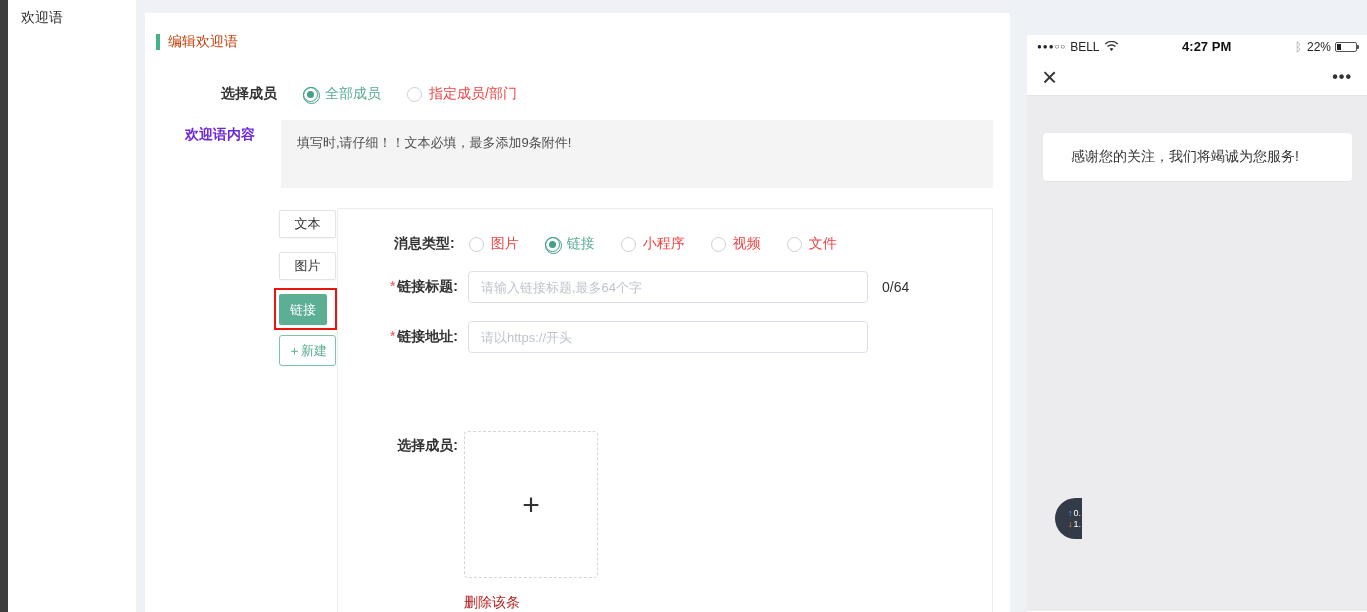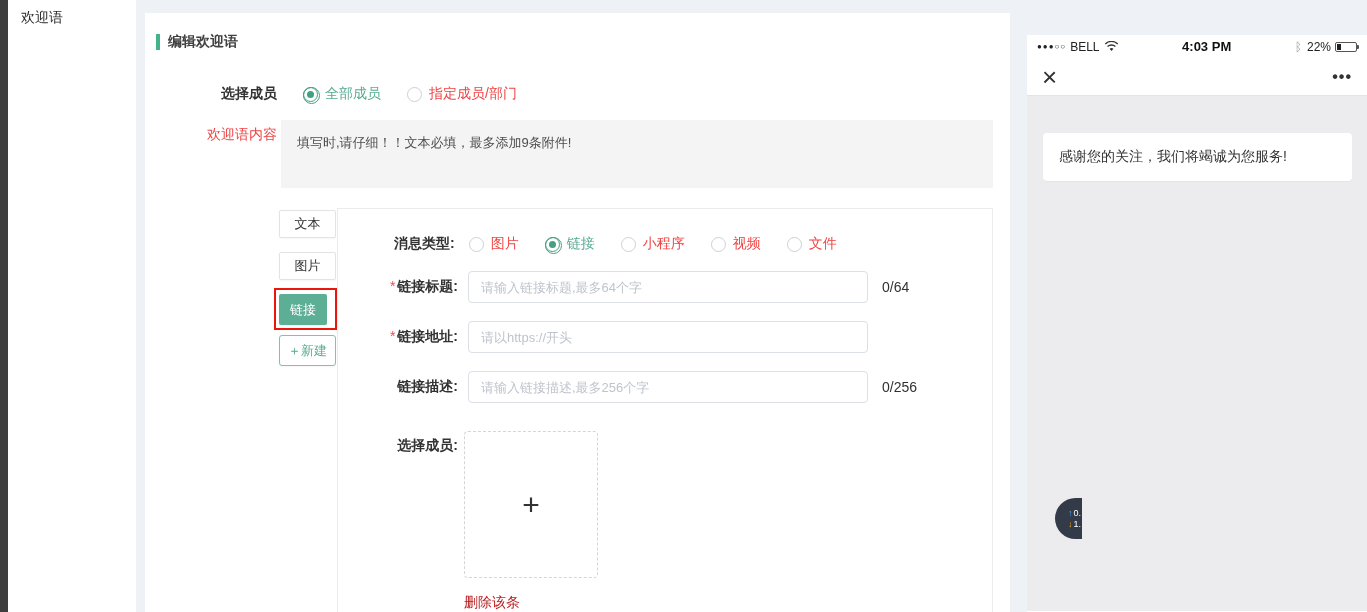--- a/index.html
+++ b/index.html
@@ -7,33 +7,33 @@
   body { font-family:"Liberation Sans","DejaVu Sans",sans-serif; background:#eef2f6; overflow:hidden; }
   .wrap { position:relative; width:1082px; height:612px; background:#eef2f6; }
 
   .dark-strip { position:absolute; left:0; top:0; width:8px; height:612px; background:#3e3e3e; }
   .sidebar { position:absolute; left:8px; top:0; width:128px; height:612px; background:#fff; }
   .sidebar-item { padding:9px 0 9px 13px; font-size:14px; color:#2b2b2b; cursor:pointer; }
 
   .card { position:absolute; left:145px; top:13px; width:865px; height:599px; background:#fff; }
   .card-header { position:absolute; left:11px; top:20px; display:flex; align-items:center; }
   .hdr-bar { width:4px; height:16px; background:#43b389; margin-right:8px; }
-  .hdr-title { font-size:14px; font-weight:bold; color:#404040; }
+  .hdr-title { font-size:14px; font-weight:normal; color:#c2410c; }
 
   .member-row { position:absolute; left:76px; top:72px; display:flex; align-items:center; font-size:14px; }
   .row-label { font-weight:bold; color:#333; font-size:14px; }
   .radio { display:inline-block; width:15px; height:15px; border-radius:50%; border:1px solid #ccd0d6; background:#fff; position:relative; vertical-align:middle; cursor:pointer; }
   .radio.checked { border-color:#43a183; background:#fff; }
   .radio.checked::after { content:""; position:absolute; left:3px; top:3px; width:7px; height:7px; border-radius:50%; background:#43a183; }
   .radio.checked::before { content:""; position:absolute; left:-1px; top:-1px; width:15px; height:15px; border-radius:50%; border:1px solid #43a183; }
   .radio-lbl { margin:0 0 0 7px; color:#ef4444; font-size:14px; }
   .radio-lbl.on { color:#57ab92; }
   .rgap { display:inline-block; width:26px; }
 
-  .content-label { position:absolute; left:40px; top:113px; width:92px; text-align:right; font-weight:normal; font-size:14px; color:#ef4444; }
+  .content-label { position:absolute; left:40px; top:113px; width:92px; text-align:left; font-weight:bold; font-size:14px; color:#6d28d9; }
   .notice { position:absolute; left:136px; top:107px; width:712px; height:68px; background:#f4f4f5; padding:10px 16px; font-size:13px; color:#4d4d4d; line-height:26px; }
 
   .tab { position:absolute; left:134px; width:57px; height:28px; background:#fff; border:1px solid #e3e3e3; border-radius:2px; display:flex; align-items:center; justify-content:center; font-size:13px; color:#333; cursor:pointer; box-shadow:0 1px 2px rgba(0,0,0,.04); }
   .tab-text { top:197px; }
   .tab-image { top:239px; }
   .tab-link { top:281px; left:134px; width:48px; height:31px; background:#5cae94; border:none; color:#fff; }
   .tab-new { top:322px; height:31px; background:#fff; border:1px solid #7fc3ae; color:#57ab92; border-radius:3px; }
   .annotation-box { position:absolute; left:129px; top:275px; width:63px; height:42px; border:2px solid #e8160c; pointer-events:none; }
 
   .form-box { position:absolute; left:192px; top:195px; width:656px; height:404px; border:1px solid #ececec; border-bottom:none; background:#fff; }
@@ -62,21 +62,21 @@
   .sb-time { font-size:13px; font-weight:bold; color:#111; }
   .sb-bt { font-size:12px; color:#9a9a9a; margin-right:5px; font-family:"DejaVu Sans",sans-serif; }
   .sb-batt-pct { font-size:12px; color:#222; margin-right:4px; }
   .battery { position:relative; width:22px; height:10px; border:1px solid #555; border-radius:2px; }
   .battery::after { content:""; position:absolute; right:-3px; top:2px; width:2px; height:4px; background:#555; border-radius:0 1px 1px 0; }
   .battery-fill { position:absolute; left:1px; top:1px; width:4px; height:6px; background:#222; }
   .navrow { height:38px; display:flex; align-items:center; justify-content:space-between; padding:0 15px; background:#fff; border-bottom:1px solid #e4e4e4; }
   .close-glyph { font-size:26px; color:#333; line-height:1; cursor:pointer; }
   .more-glyph { font-size:16px; font-weight:bold; color:#333; letter-spacing:1px; cursor:pointer; }
   .chat { height:515px; background:#ececee; padding:37px 15px 0 16px; }
-  .bubble { background:#fff; border-radius:4px; padding:15px 16px; font-size:14px; color:#333; box-shadow:0 1px 1px rgba(0,0,0,.03); }
+  .bubble { background:#fff; border-radius:4px; padding:15px 28px; font-size:14px; color:#333; box-shadow:0 1px 1px rgba(0,0,0,.03); }
 
   .net-badge { position:absolute; right:0; top:498px; width:27px; height:41px; background:#333a48; border-radius:21px 0 0 21px; display:flex; flex-direction:column; align-items:flex-end; justify-content:center; padding-right:1px; }
   .net-row { display:flex; align-items:center; font-size:9px; color:#fff; line-height:11px; }
   .arr-up { color:#4da3ff; font-size:9px; margin-right:1px; }
   .arr-down { color:#f5a623; font-size:9px; margin-right:1px; }
 </style>
 </head>
 <body>
 
 <div class="wrap">
@@ -147,25 +147,20 @@
         <span class="fld-label"><span class="req">*</span><span>链接标题:</span></span>
         <input class="fld-input" type="text" placeholder="请输入链接标题,最多64个字" style="">
         <span class="counter">0/64</span>
       </div>
 
       <div class="fld-row row-url">
         <span class="fld-label"><span class="req">*</span><span>链接地址:</span></span>
         <input class="fld-input" type="text" placeholder="请以https://开头" style="">
       </div>
 
-      <div class="fld-row row-desc">
-        <span class="fld-label">链接描述:</span>
-        <input class="fld-input" type="text" placeholder="请输入链接描述,最多256个字" style="">
-        <span class="counter">0/256</span>
-      </div>
 
       <div class="cover-label">选择成员:</div>
       <div class="upload-box">
         <span class="plus-glyph">+</span>
       </div>
 
       <div class="delete-link">删除该条</div>
     </div>
   </div>
 
@@ -173,21 +168,21 @@
     <div class="statusbar">
       <span class="sb-left">
         <span class="sb-dots">●●●○○</span>
         <span class="sb-carrier">BELL</span>
         <span><svg width="15" height="11" viewBox="0 0 16 12">
               <path d="M8 11 L5.9 8.4 A3.4 3.4 0 0 1 10.1 8.4 Z" fill="#333"></path>
               <path d="M3.7 6 A6.3 6.3 0 0 1 12.3 6" stroke="#333" fill="none" stroke-width="1.5"></path>
               <path d="M1.2 3.2 A9.8 9.8 0 0 1 14.8 3.2" stroke="#333" fill="none" stroke-width="1.5"></path>
             </svg></span>
       </span>
-      <span class="sb-time">4:03 PM</span>
+      <span class="sb-time">4:27 PM</span>
       <span class="sb-right">
         <span class="sb-bt">ᛒ</span>
         <span class="sb-batt-pct">22%</span>
         <span class="battery">
             <span class="battery-fill"></span>
           </span>
       </span>
     </div>
     <div class="navrow">
       <span class="close-glyph">×</span>

